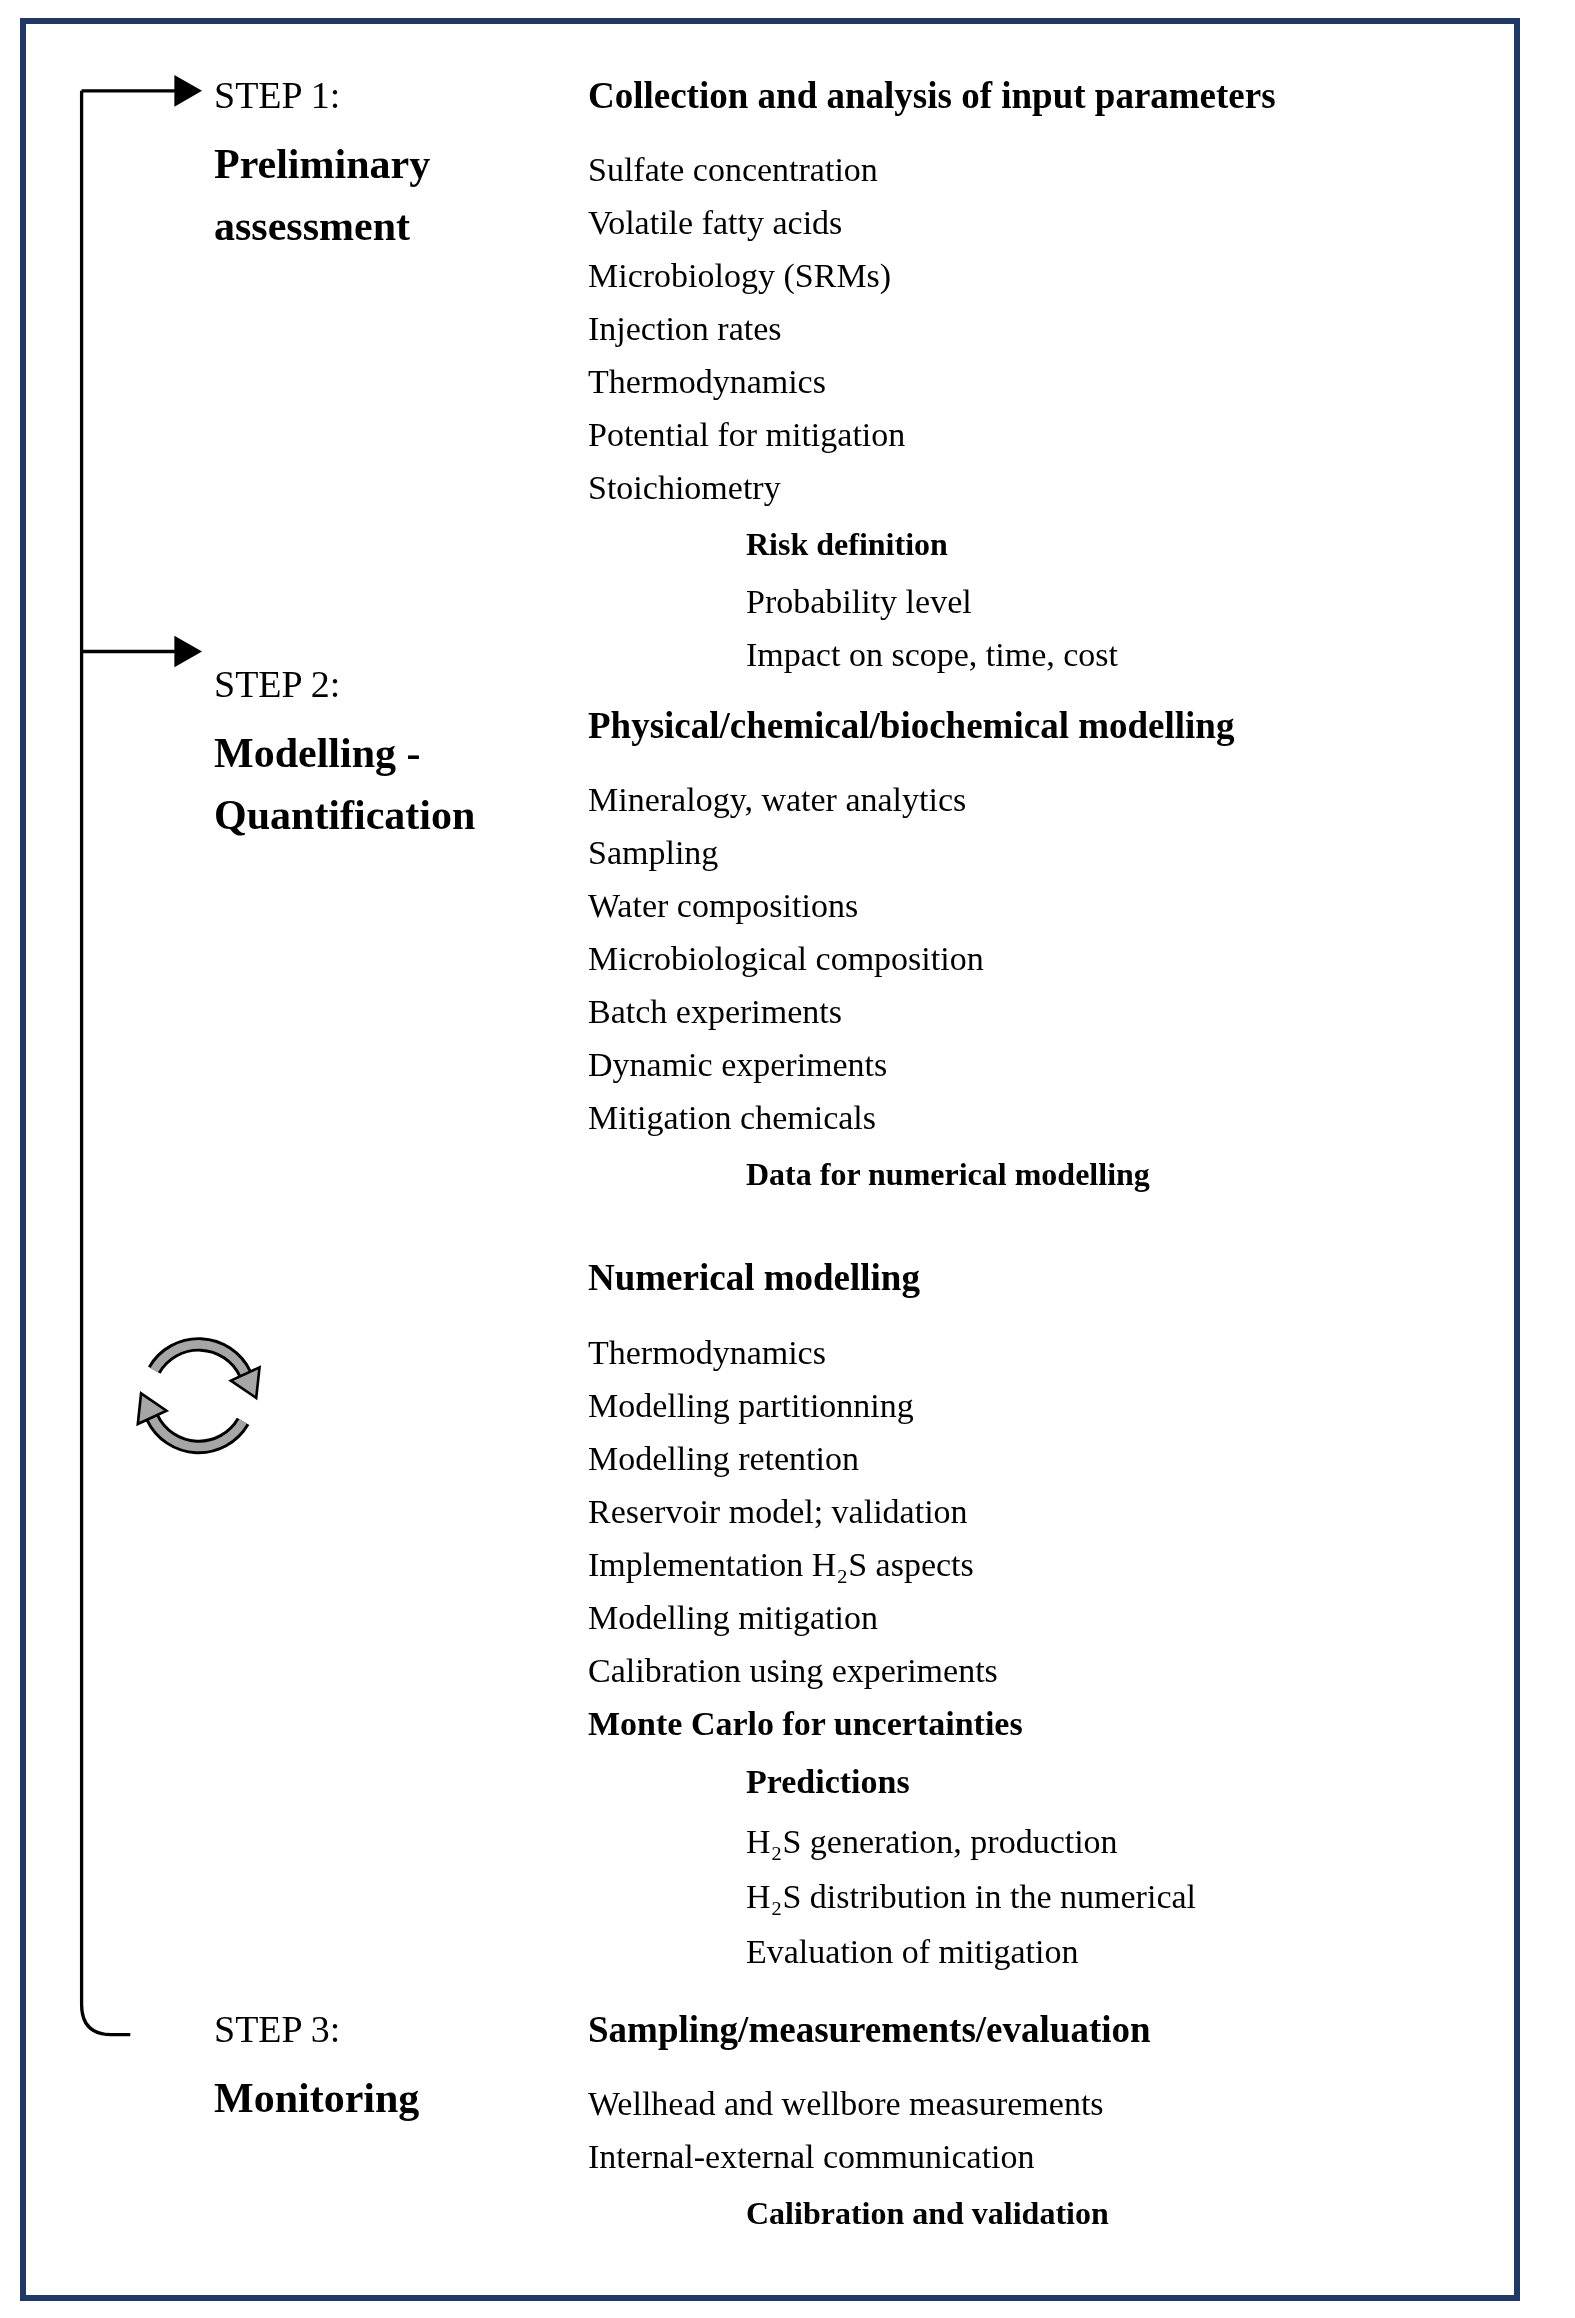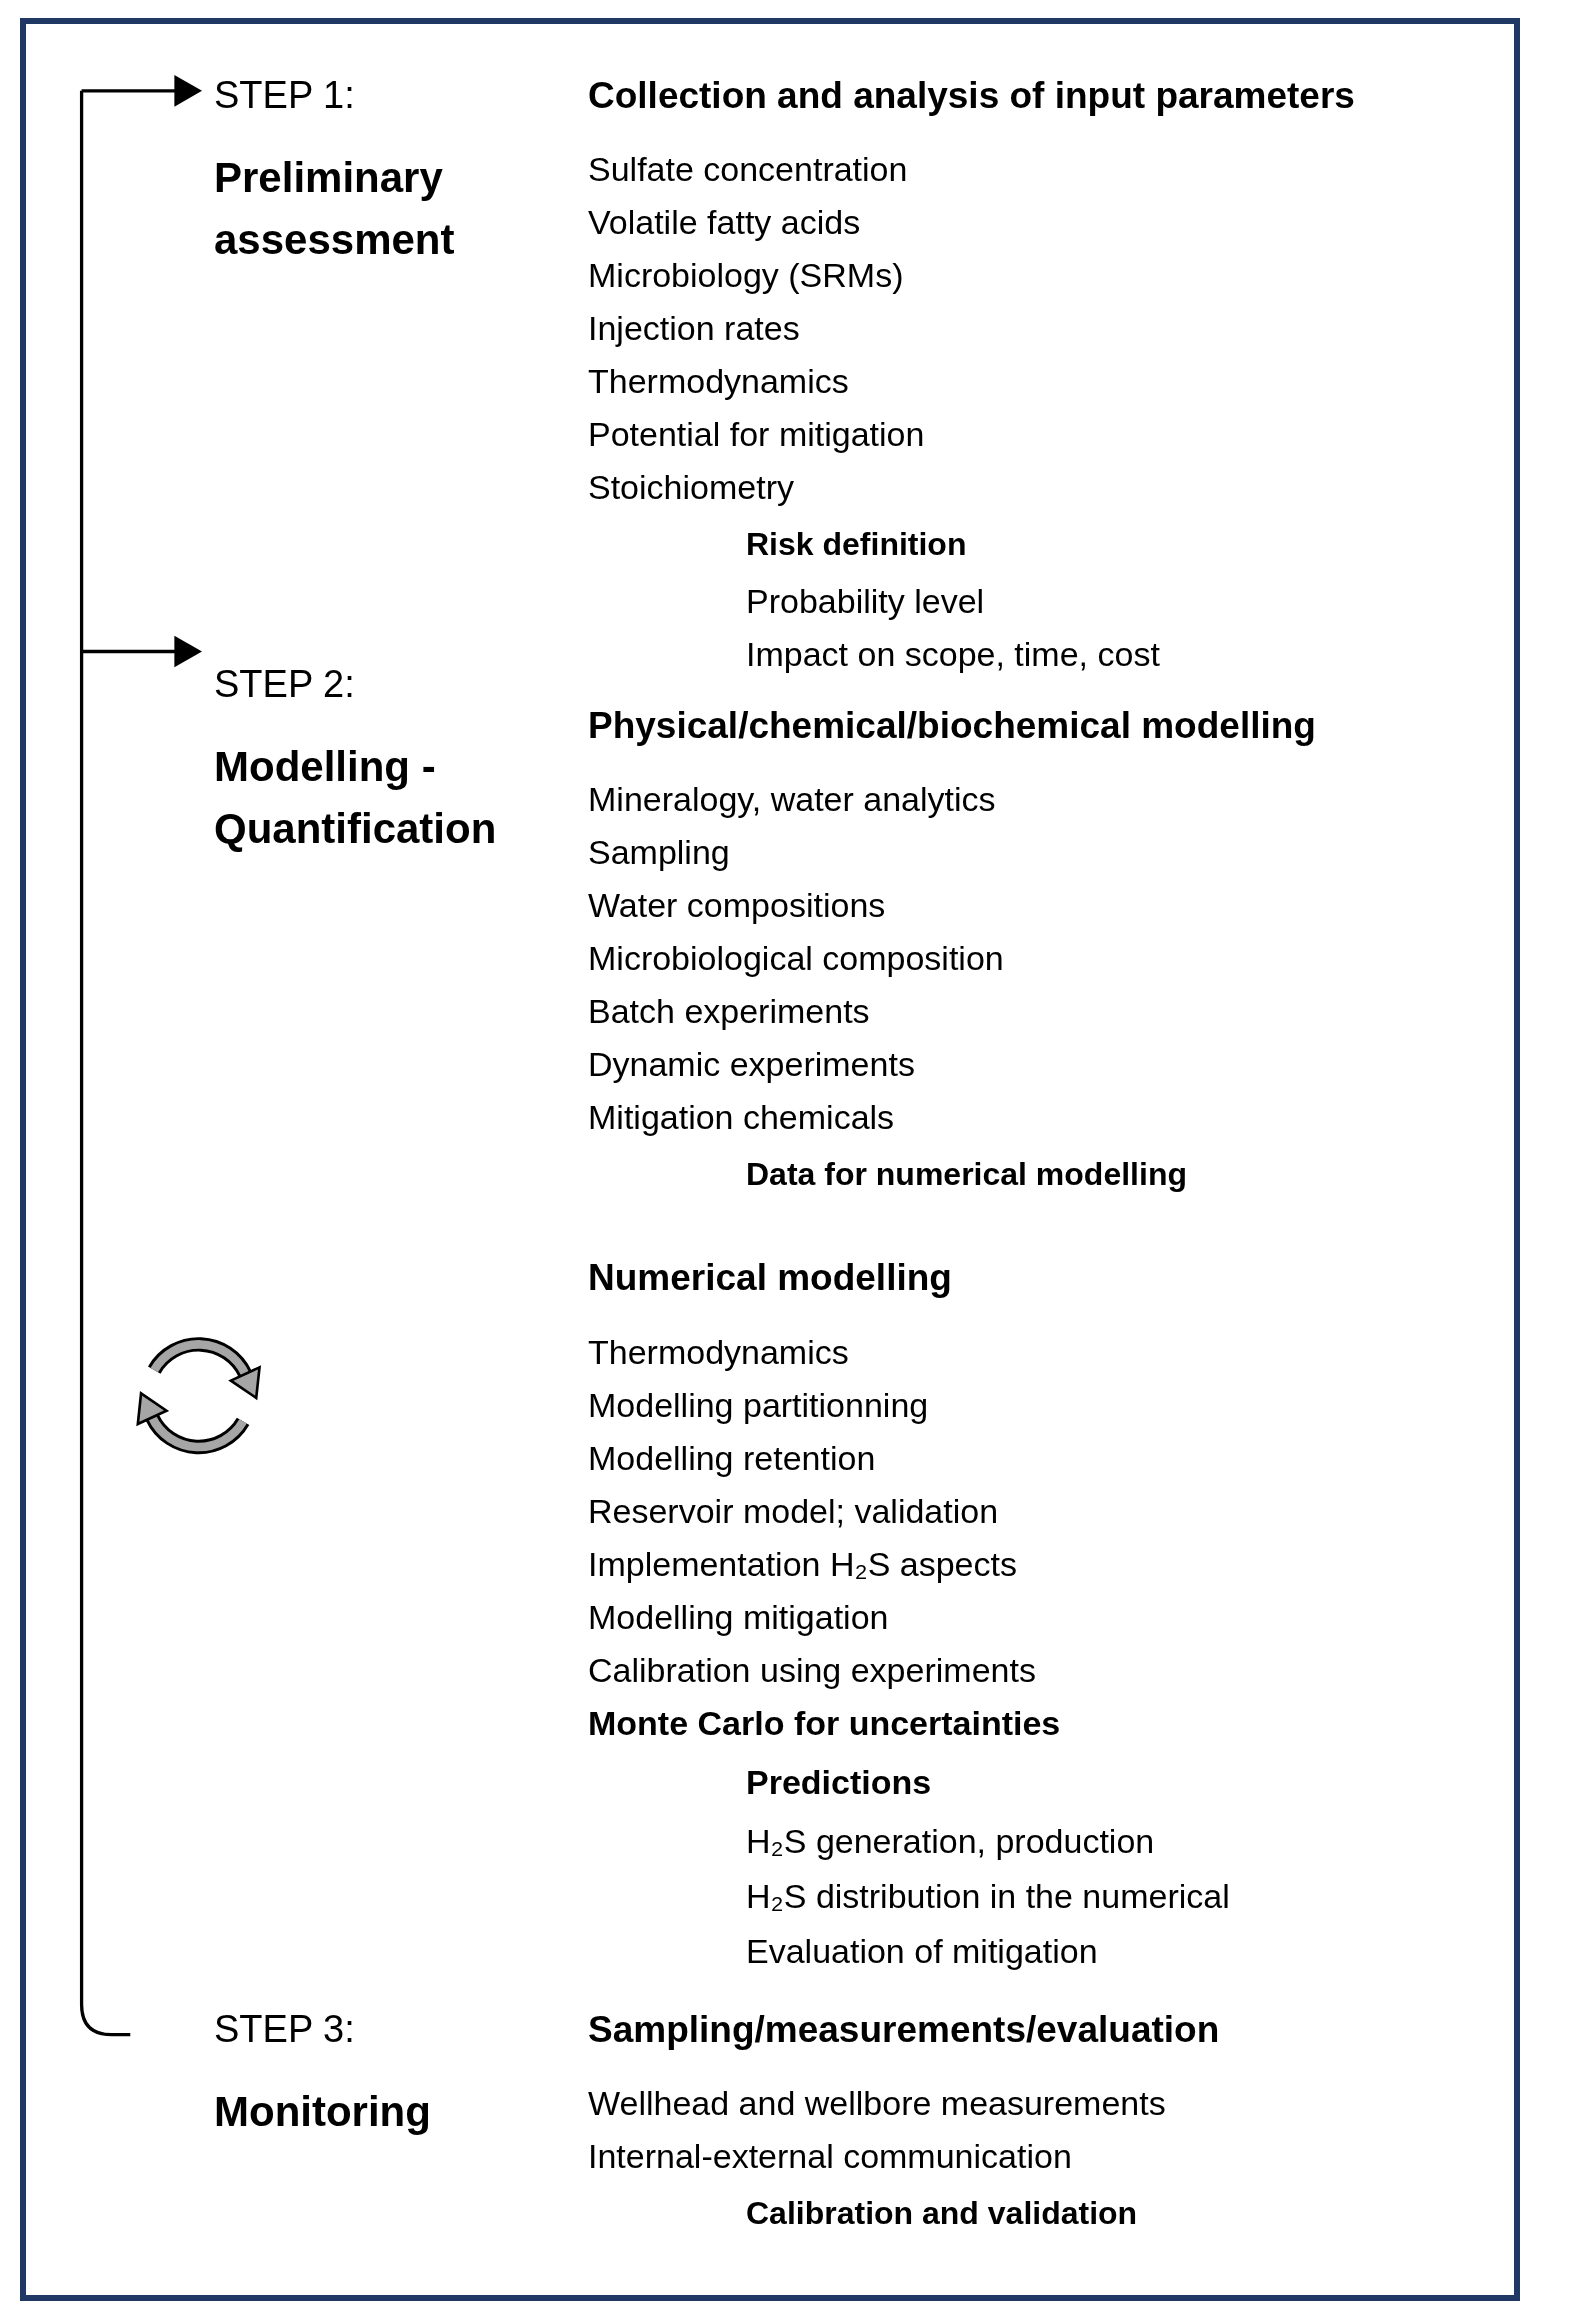--- a/index.html
+++ b/index.html
@@ -1,35 +1,35 @@
 <!DOCTYPE html>
 <html style="font-size:10.5px"><head>
 <meta charset="utf-8">
 <style>
   html, body { margin: 0; padding: 0; background: #ffffff; }
   .page {
     position: relative;
     width: 1540px;
     height: 2319px;
     background: #ffffff;
-    font-family: Liberation Sans, sans-serif;
+    font-family: Liberation Serif, serif;
     color: #000000;
     overflow: hidden;
   }
   .frame {
     position: absolute;
     left: 20px; top: 18.4px; right: 20px; bottom: 18.4px;
     border: 6px solid #1f3864;
   }
   .connector { position: absolute; left: 0; top: 0; }
   .cycle { position: absolute; left: 125px; top: 1322px; }
 
   .step { position: absolute; left: 214px; width: 368px; }
   .step-label { font-size: 38px; line-height: 59px; font-weight: 400; }
-  .step-name { margin-top: 22px; font-size: 42px; line-height: 62px; font-weight: 700; }
+  .step-name { margin-top: 8px; font-size: 42px; line-height: 62px; font-weight: 700; }
   #step1 { top: 66px; }
   #step2 { top: 655px; }
   #step3 { top: 2000px; }
 
   .content { position: absolute; left: 588px; width: 941px; }
   #content1 { top: 66px; }
   #content2 { top: 696px; }
   #content3 { top: 2000px; }
 
   .h  { font-size: 37px; line-height: 59px; font-weight: 700; margin-bottom: 18.4px; }

